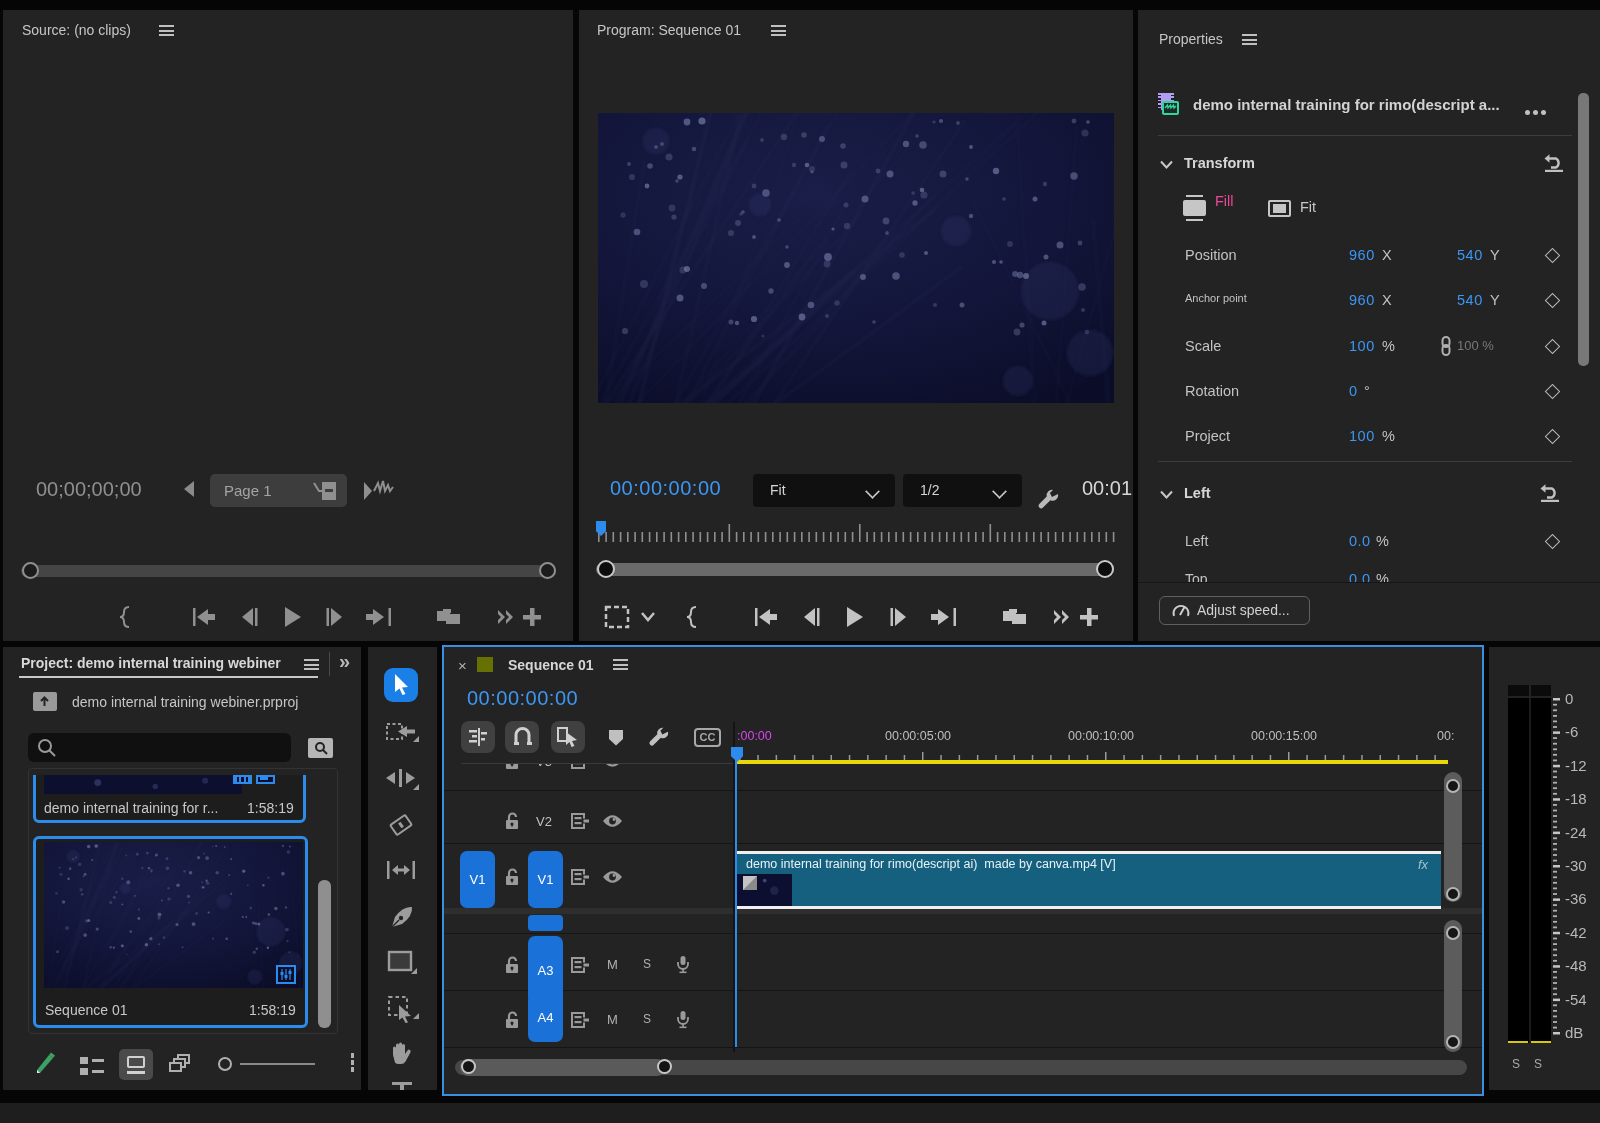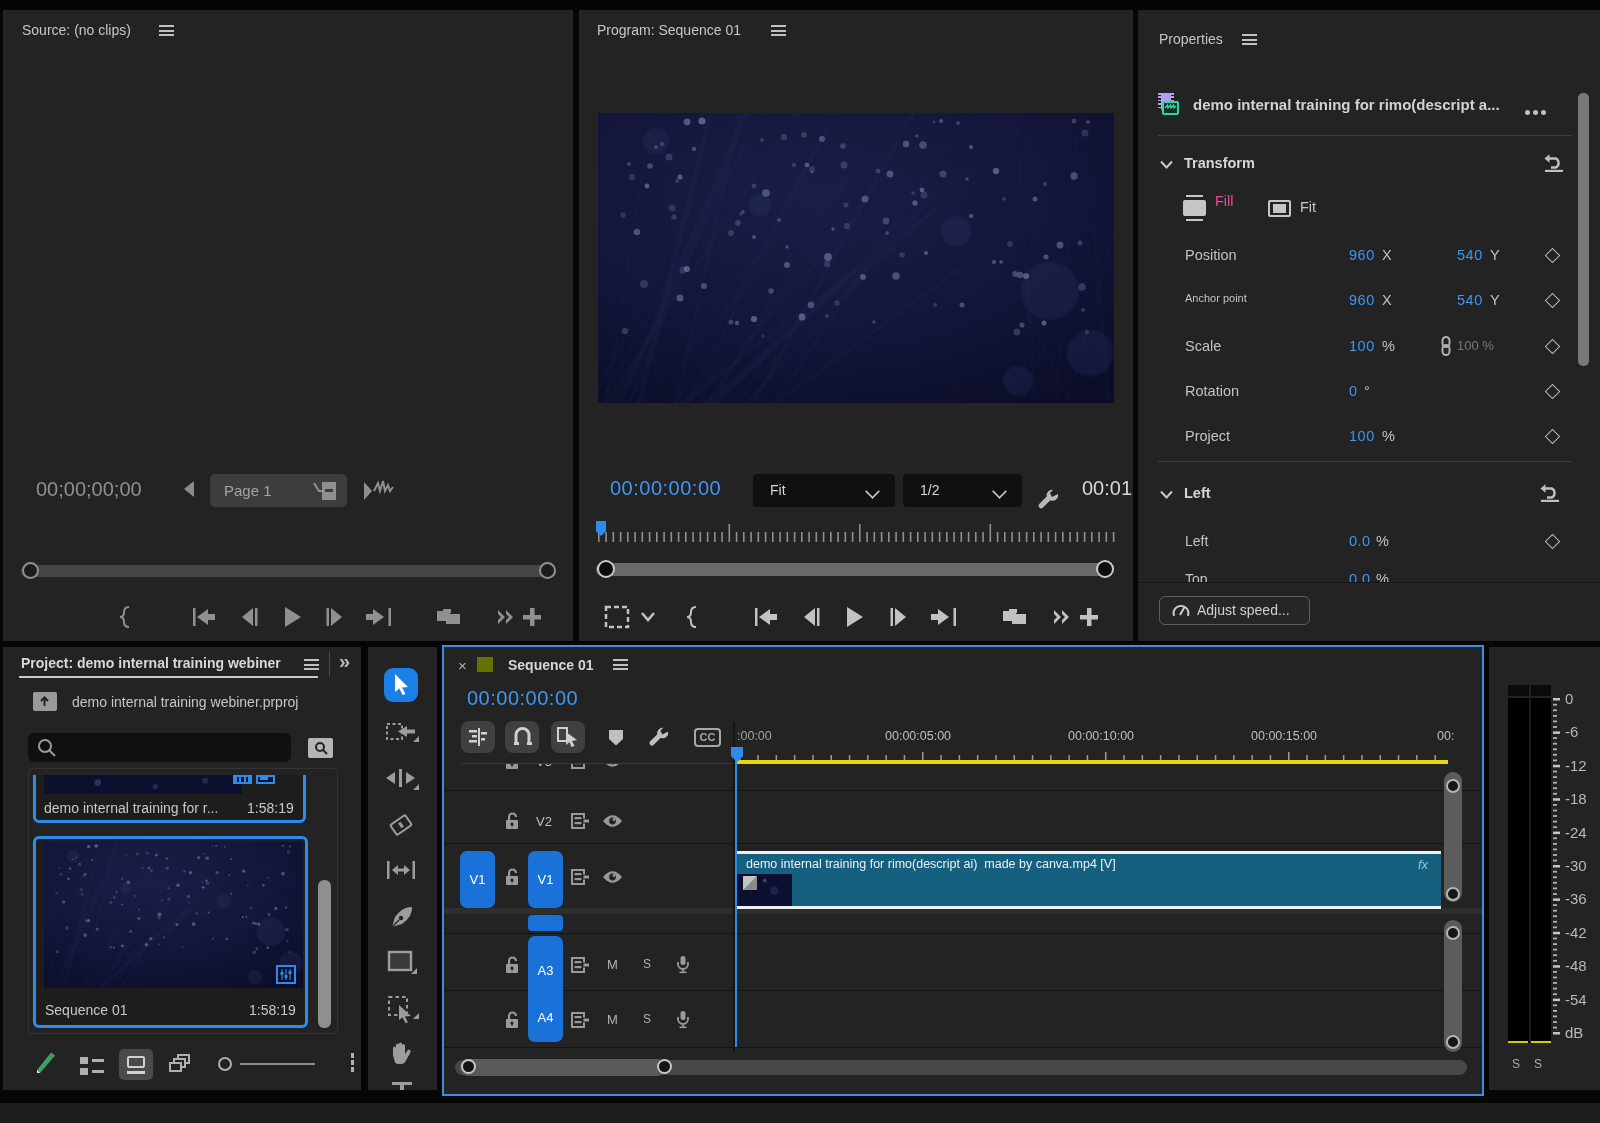--- a/index.html
+++ b/index.html
@@ -783,21 +783,21 @@
       </svg>
       <svg style="left:163px;top:81px" width="18" height="19" viewBox="0 0 18 19">
         <path d="M2 2 L16 2 L16 11 L9 17.5 L2 11 Z" fill="#c0c0c0"></path>
       </svg>
       <svg style="left:204px;top:79px" width="23" height="23" viewBox="0 0 24 24">
         <path d="M21 6 a5.5 5.5 0 0 1 -7.6 6.2 L6 19.6 a2.6 2.6 0 0 1 -3.7 -3.7 L9.7 8.5 A5.5 5.5 0 0 1 16 1.9 L12.9 5 L15 8.9 L19 6.9 Z" fill="#c0c0c0"></path>
       </svg>
       <div class="a" style="left:250px;top:81px;width:27px;height:19px;border:2px solid #a8a8a8;border-radius:4px;color:#a8a8a8;font-size:11px;font-weight:bold;text-align:center;line-height:15px">CC</div>
     </div>
   <div id="tl-ruler">
-      <div class="a" style="left:293px;top:82px;color:#a3a3a3;font-size:12.5px">:00:00</div>
+      <div class="a" style="left:293px;top:82px;color:#d946ef;font-size:12.5px">:00:00</div>
       <div class="a" style="left:441px;top:82px;color:#bfbfbf;font-size:12.5px">00:00:05:00</div>
       <div class="a" style="left:624px;top:82px;color:#bfbfbf;font-size:12.5px">00:00:10:00</div>
       <div class="a" style="left:807px;top:82px;color:#bfbfbf;font-size:12.5px">00:00:15:00</div>
       <div class="a" style="left:993px;top:82px;color:#bfbfbf;font-size:12.5px">00:</div>
       <svg width="713" height="14" viewBox="0 0 713 14" style="left:293px;top:105px;overflow:hidden">
         <rect x="2.0" y="0" width="1.5" height="11" fill="#9a9a9a"></rect>
         <rect x="20.3" y="3" width="1.5" height="7" fill="#9a9a9a"></rect>
         <rect x="38.6" y="3" width="1.5" height="7" fill="#9a9a9a"></rect>
         <rect x="56.9" y="3" width="1.5" height="7" fill="#9a9a9a"></rect>
         <rect x="75.2" y="3" width="1.5" height="7" fill="#9a9a9a"></rect>

